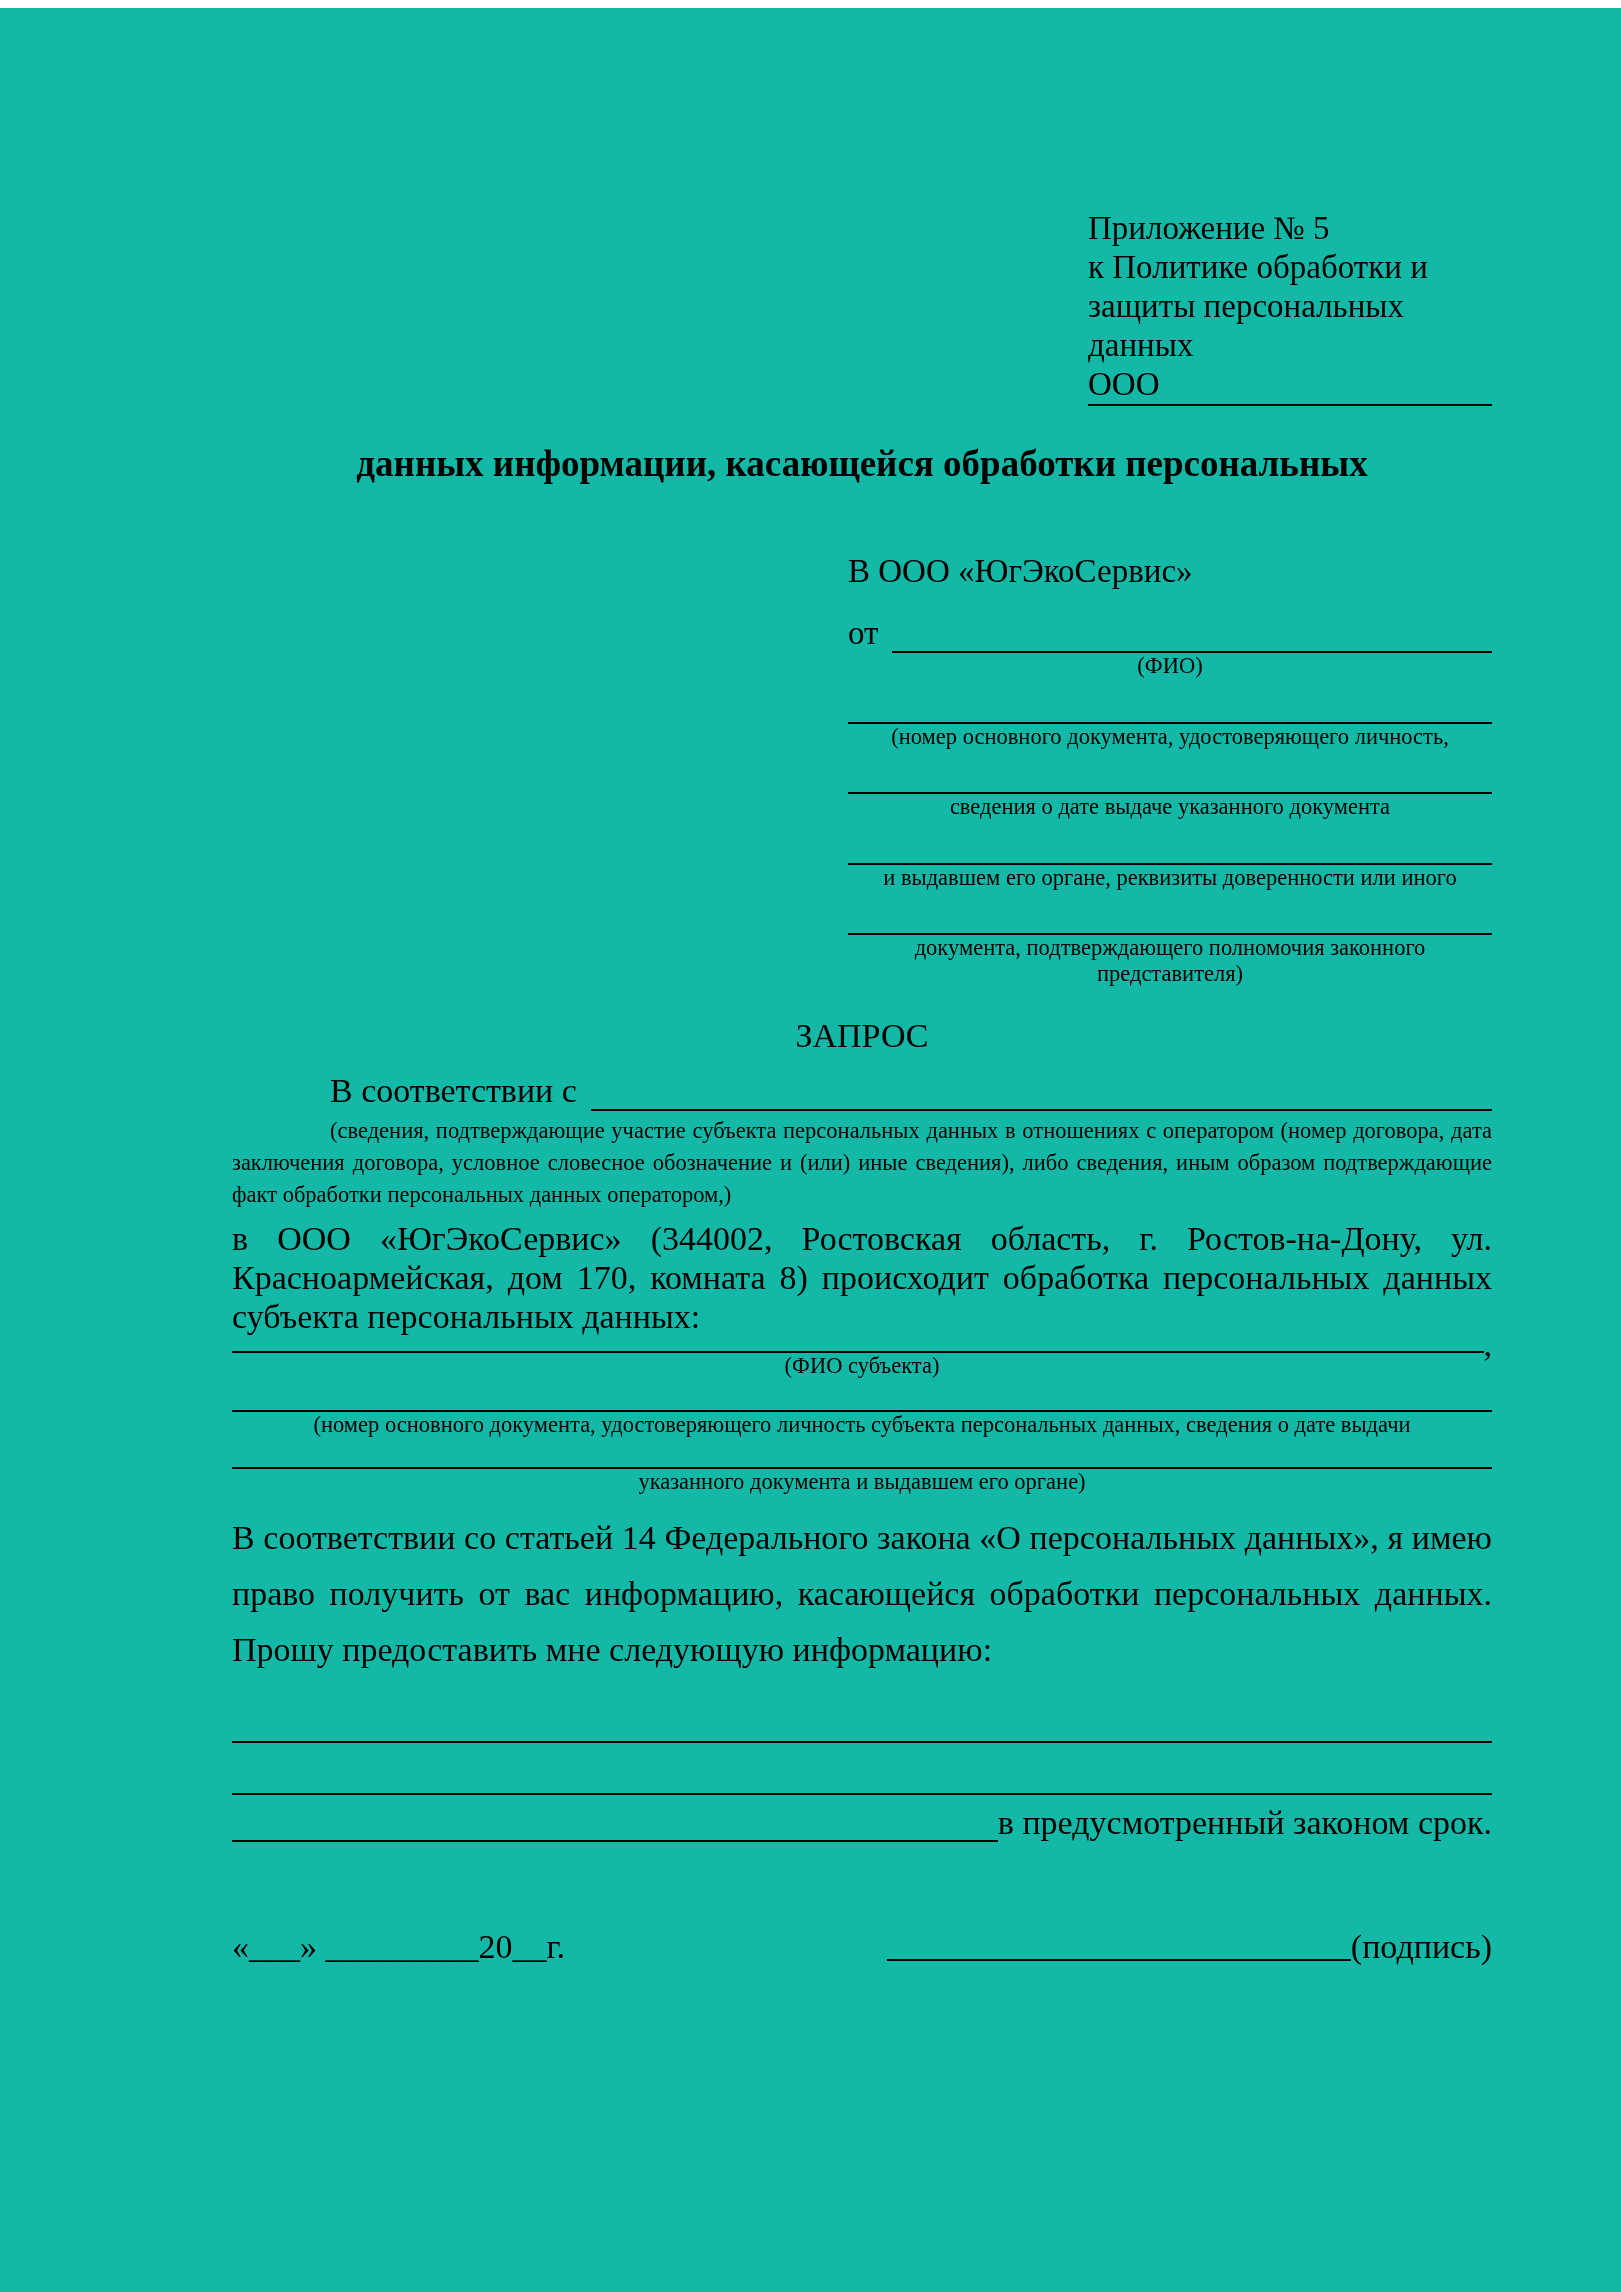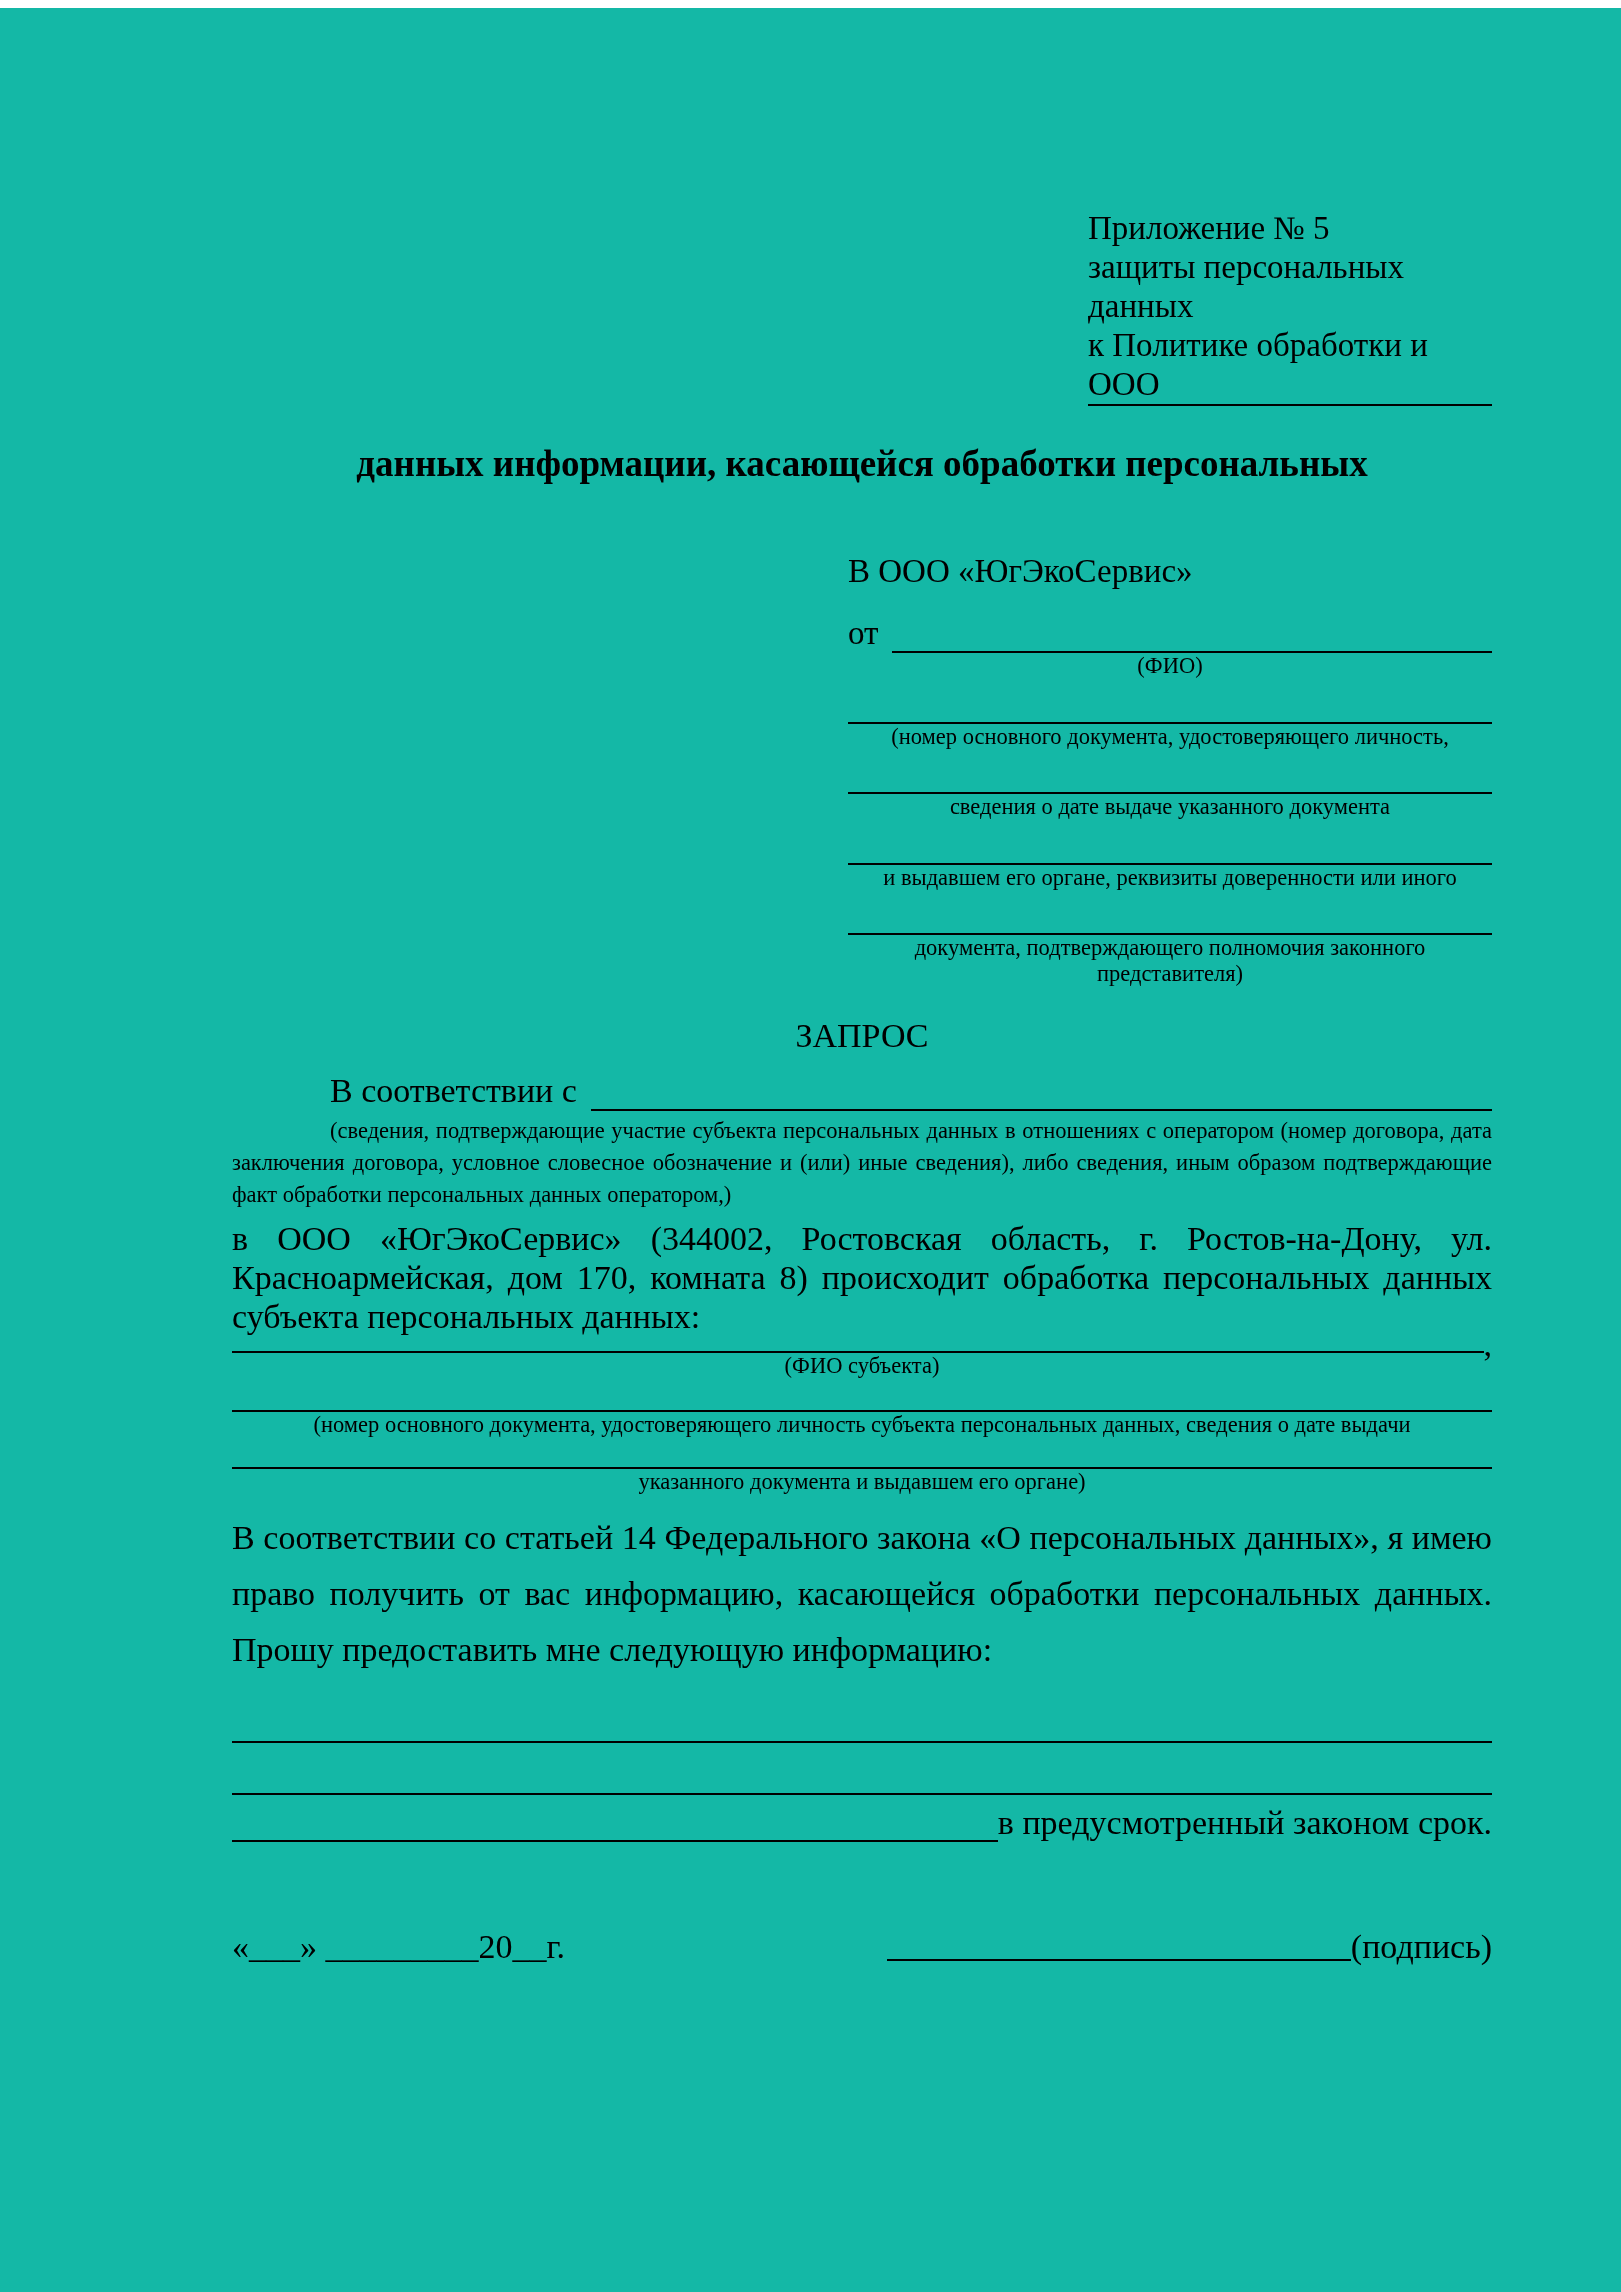--- a/index.html
+++ b/index.html
@@ -60,22 +60,22 @@
   .sig .fill { margin-bottom:5.9px; }
   .sig-caption { white-space:nowrap; }
 </style>
 </head>
 <body>
 
 <div class="page">
 
   <div class="appendix">
     <div>Приложение № 5</div>
+    <div>к Политике обработки и</div>
     <div>защиты персональных данных</div>
-    <div>к Политике обработки и</div>
     <div class="appendix-ooo">
       <span>ООО</span>
       <span class="fill"></span>
     </div>
   </div>
 
   <div class="title">
     <div>данных информации, касающейся обработки персональных</div>
   </div>
 

